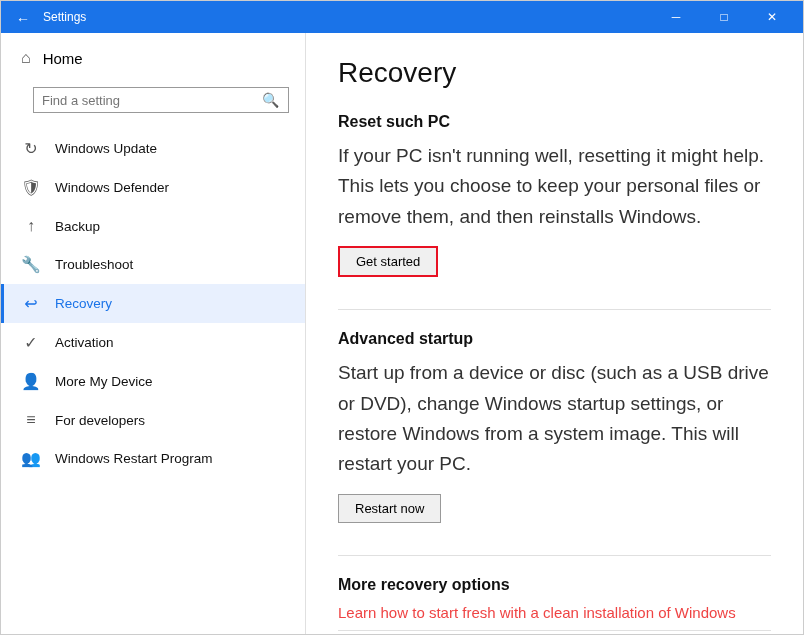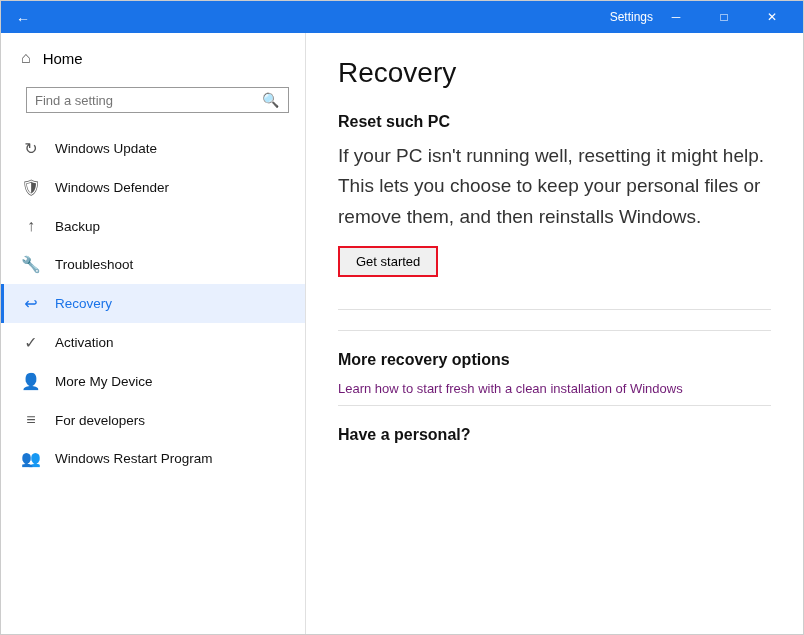--- a/index.html
+++ b/index.html
@@ -36,21 +36,20 @@
       justify-content: center;
       color: white;
       cursor: pointer;
       font-size: 14px;
     }
     .titlebar-title {
       color: white;
       font-size: 12px;
       margin-left: 6px;
       flex: 1;
-      text-align: right;
     }
     .titlebar-controls {
       display: flex;
       gap: 2px;
     }
     .titlebar-btn {
       width: 46px;
       height: 32px;
       background: transparent;
       border: none;
@@ -81,21 +80,21 @@
       padding: 16px 20px;
       gap: 12px;
       cursor: pointer;
       font-size: 15px;
     }
     .home-icon {
       font-size: 16px;
       color: #555;
     }
     .search-box {
-      margin: 4px 16px 16px 25px;
+      margin: 4px 16px 16px 32px;
       display: flex;
       border: 1px solid #999;
       padding: 4px 8px;
     }
     .search-input {
       border: none;
       outline: none;
       flex: 1;
       font-size: 13px;
       color: #333;
@@ -171,22 +170,22 @@
     .btn-outlined-red {
       border: 2px solid #e81123;
       background: #f0f0f0;
     }
     .divider {
       border: none;
       border-top: 1px solid #e0e0e0;
       margin: 8px 0 20px 0;
     }
     .link {
-      color: #701a75;
-      font-size: 13px;
+      color: #ef4444;
+      font-size: 15px;
       cursor: pointer;
       text-decoration: none;
       text-align: center;
     }
   </style>
 </head>
 <body>
 
 <div class="window">
 
@@ -258,20 +257,25 @@
       <h1 class="main-title">Recovery</h1>
 
       <div>
         <div class="section-title">Reset such PC</div>
         <p class="section-desc">If your PC isn't running well, resetting it might help. This lets you choose to keep your personal files or remove them, and then reinstalls Windows.</p>
         <button class="btn btn-outlined-red">Get started</button>
       </div>
 
       <hr class="divider">
 
+      <div>
+        <div class="section-title">Advanced startup</div>
+        <p class="section-desc">Start up from a device or disc (such as a USB drive or DVD), change Windows startup settings, or restore Windows from a system image. This will restart your PC.</p>
+        <button class="btn">Restart now</button>
+      </div>
 
       <hr class="divider">
 
       <div>
         <div class="section-title">More recovery options</div>
         <a class="link" href="#">Learn how to start fresh with a clean installation of Windows</a>
       </div>
 
       <hr class="divider">
 

